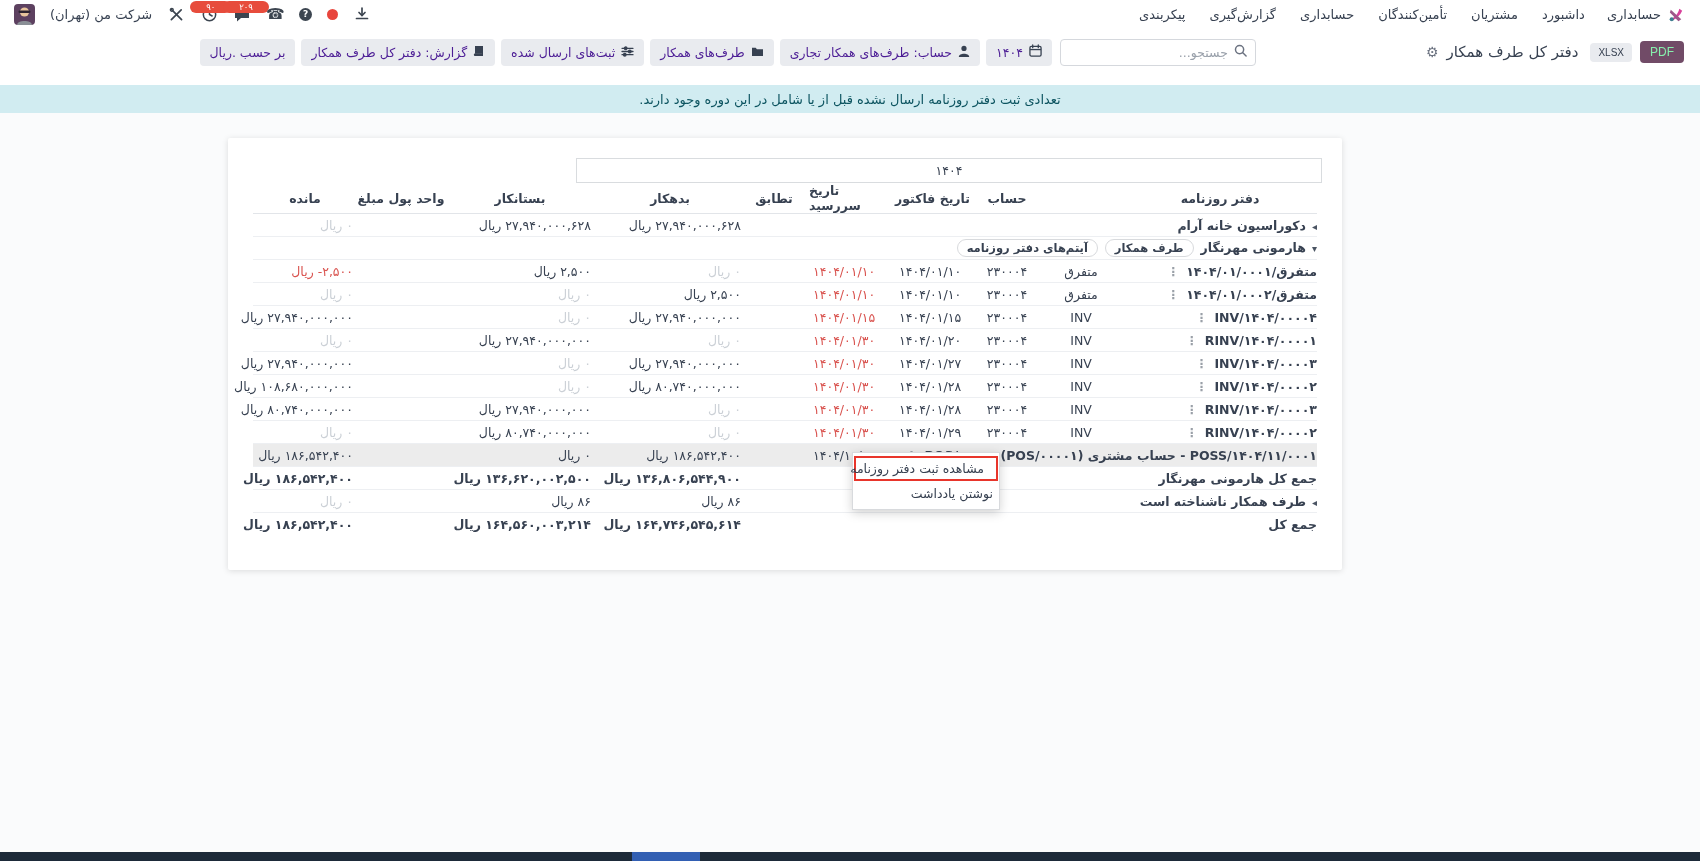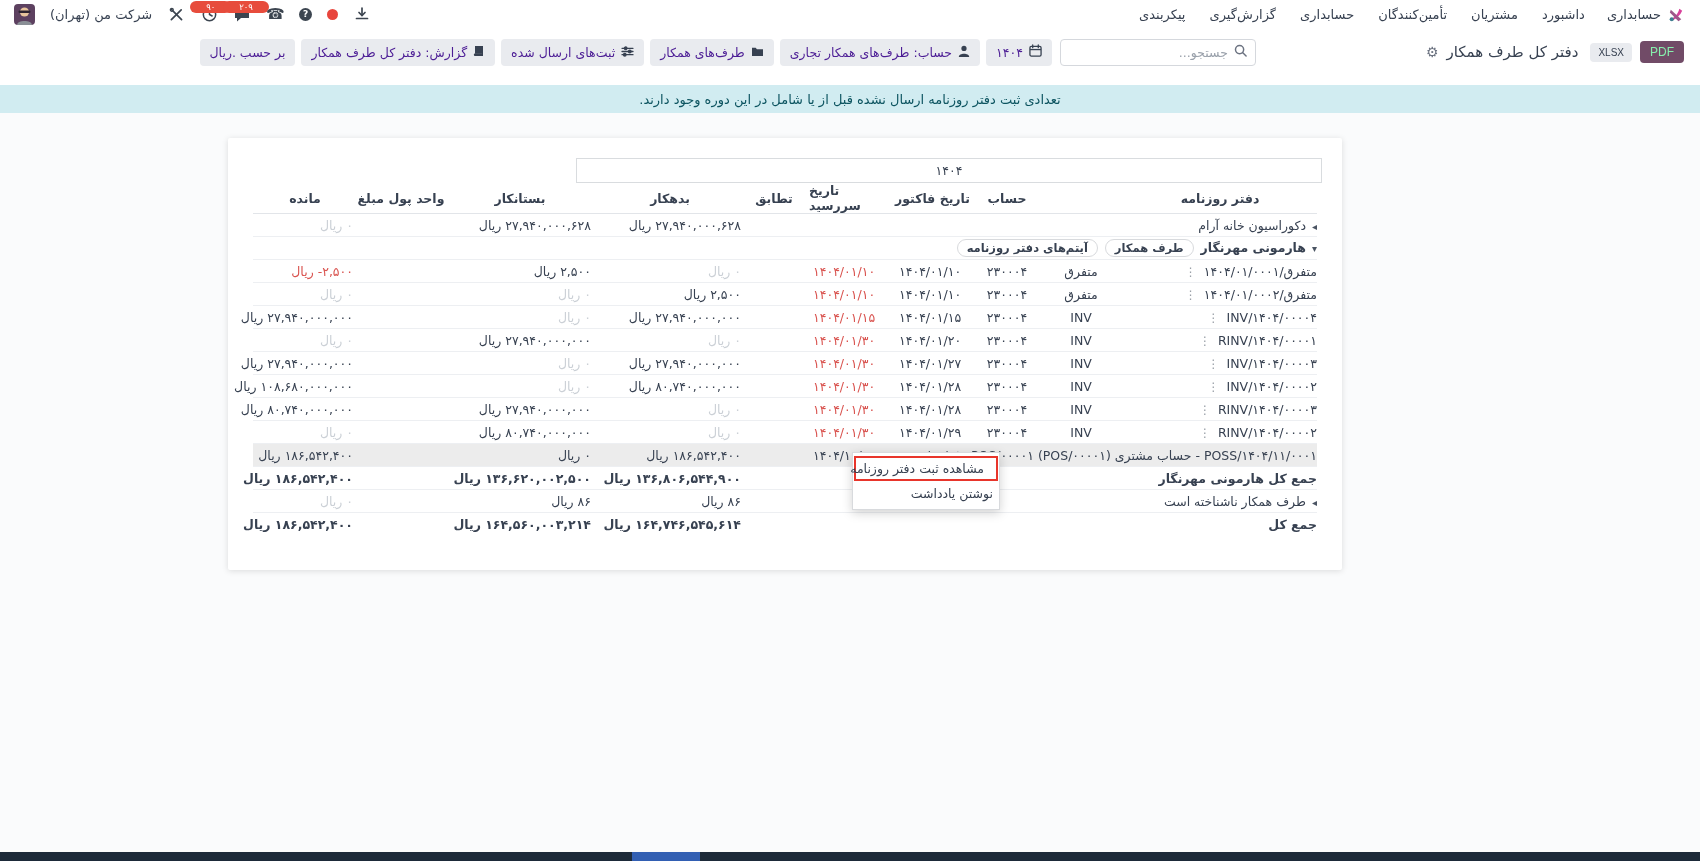--- a/index.html
+++ b/index.html
@@ -54,21 +54,21 @@
   .main { position:absolute; top:113px; bottom:9px; left:0; right:0; background:#fafbfc; }
   .card { position:absolute; top:25px; right:358px; width:1114px; min-height:422px; background:#fff;
           box-shadow:0 1px 6px rgba(0,0,0,.13); border-radius:2px; padding:20px 20px 34px; }
   .year-box { height:25px; border:1px solid #d9dcdf; display:flex; align-items:center; justify-content:center;
               font-size:12.5px; color:#374151; width:746px; margin-left:328px; cursor:pointer; }
   table.ledger { table-layout:fixed; width:1064px; border-collapse:collapse; font-size:12.5px; margin-right:5px; }
   table.ledger th { font-weight:bold; color:#374151; height:27px; vertical-align:middle; }
   table.ledger td { height:23px; vertical-align:middle; white-space:nowrap; }
   table.ledger tbody tr { border-top:1px solid #edeff2; }
   table.ledger thead tr { border-bottom:1px solid #e2e5e9; }
-  .c-name { text-align:right; overflow:visible; }
+  .c-name { text-align:right; overflow:visible;font-weight:bold; }
   .th-name { text-align:center; }
   .c-journal, .th-journal, .c-account, .th-account, .th-match, .c-match { text-align:center; }
   .c-date { text-align:left; padding-left:10px; }
   .th-date { text-align:left; padding-left:6px; }
   .c-amt { text-align:right; padding-right:4px; }
   .th-amt { text-align:center; }
   .th-cur { text-align:center; }
   .muted { color:#cbd0d6; }
   .red { color:#d9534f; }
   tr.hl { background:#ececec; }

